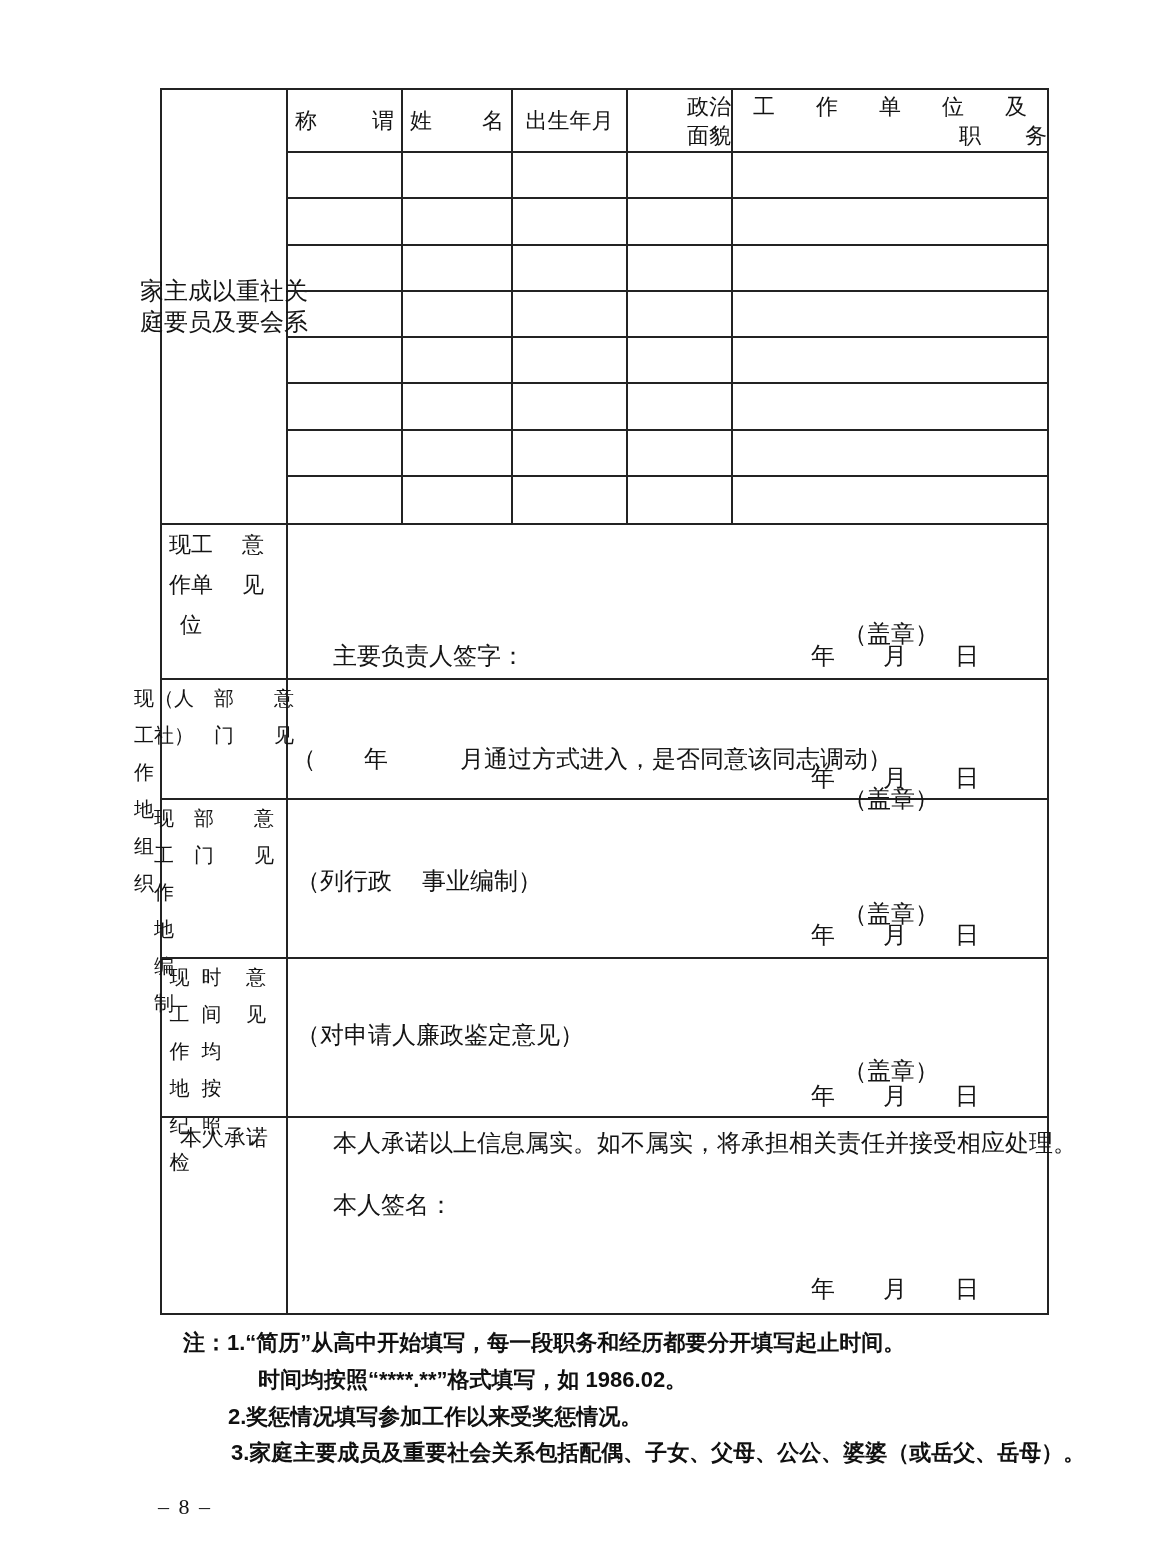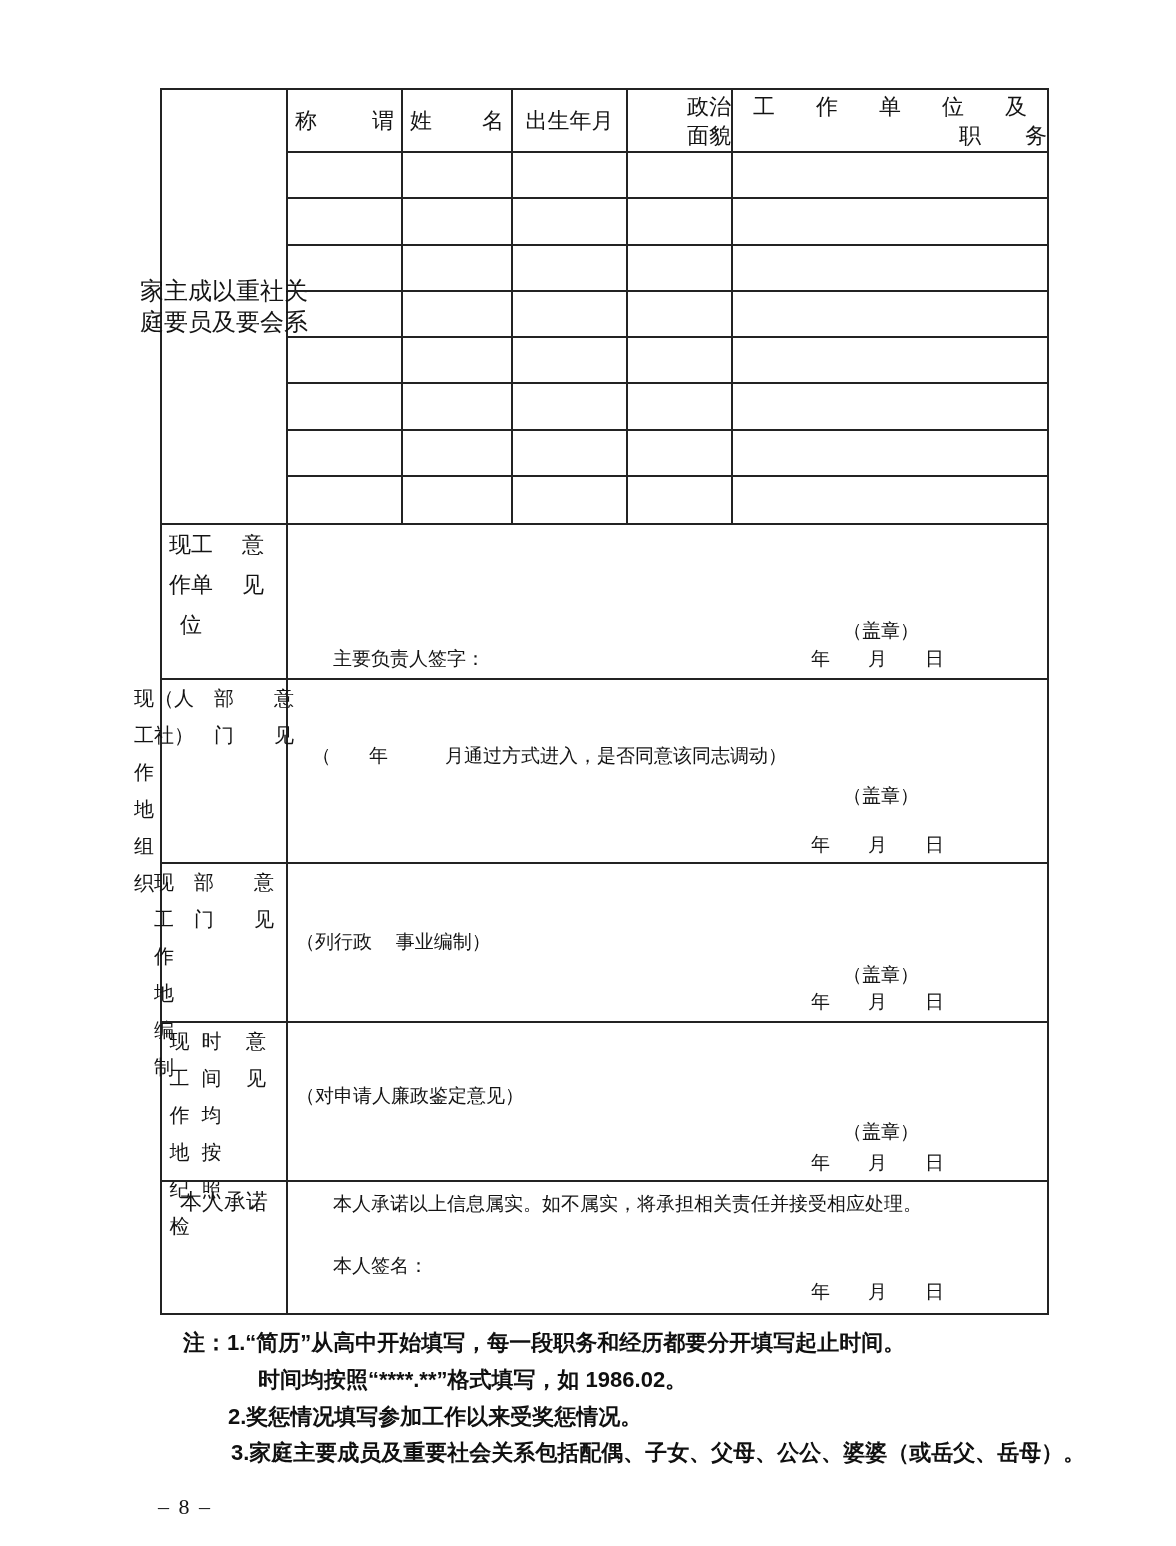--- a/index.html
+++ b/index.html
@@ -40,30 +40,30 @@
   .pad20 { padding:0 20px; }
   .two-line { line-height:29px;align-items:flex-end; }
   
   .sec { display:flex; border-top:2px solid #232323; box-sizing:border-box; flex:none; }
   .sec-label {
     width:126px; flex:none; border-right:2px solid #232323; box-sizing:border-box;
     display:flex; justify-content:center;
     text-align:center; font-size:22px; line-height:40px;
   }
   .sec-label.small { font-size:20px; line-height:37px; }
-  .sec-body { flex:1; position:relative; font-size:19px; }
+  .sec-body { flex:1; position:relative; font-size:24px; }
   .abs { position:absolute; white-space:nowrap; }
   
   .sB { height:155px; }
   .sB .seal { top:93px; left:555px; }
   .sB .sig  { bottom:6px; left:45px; }
   .sB .date { bottom:6px; left:523px; }
   
-  .sC { height:184px; }
-  .sC .note { top:63px; left:24px; }
+  .sC { height:120px; }
+  .sC .note { top:63px; left:4px; }
   .sC .seal { top:103px; left:555px; }
   .sC .date { bottom:4px; left:523px; }
   
   .sD { height:159px; }
   .sD .note { top:65px; left:8px; }
   .sD .seal { top:98px; left:555px; }
   .sD .date { bottom:6px; left:523px; }
   
   .sE { height:159px; }
   .sE .note { top:60px; left:8px; }

